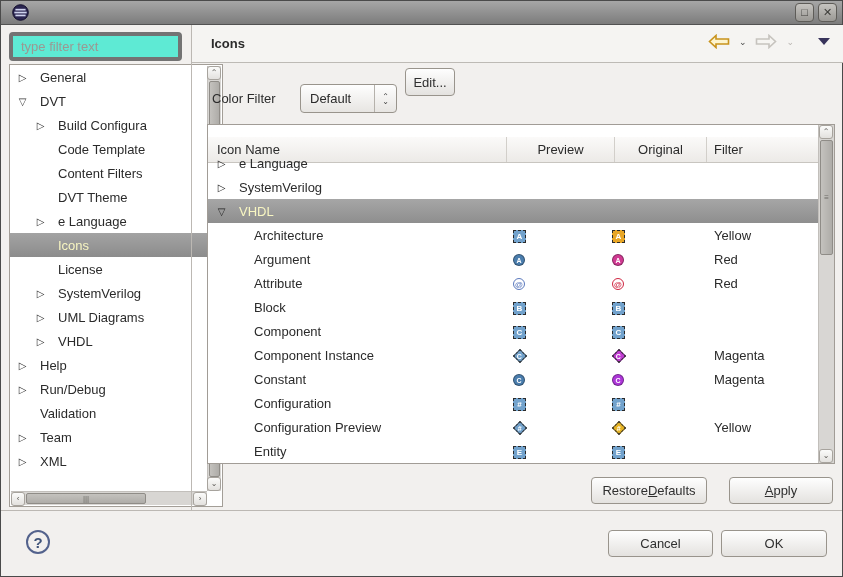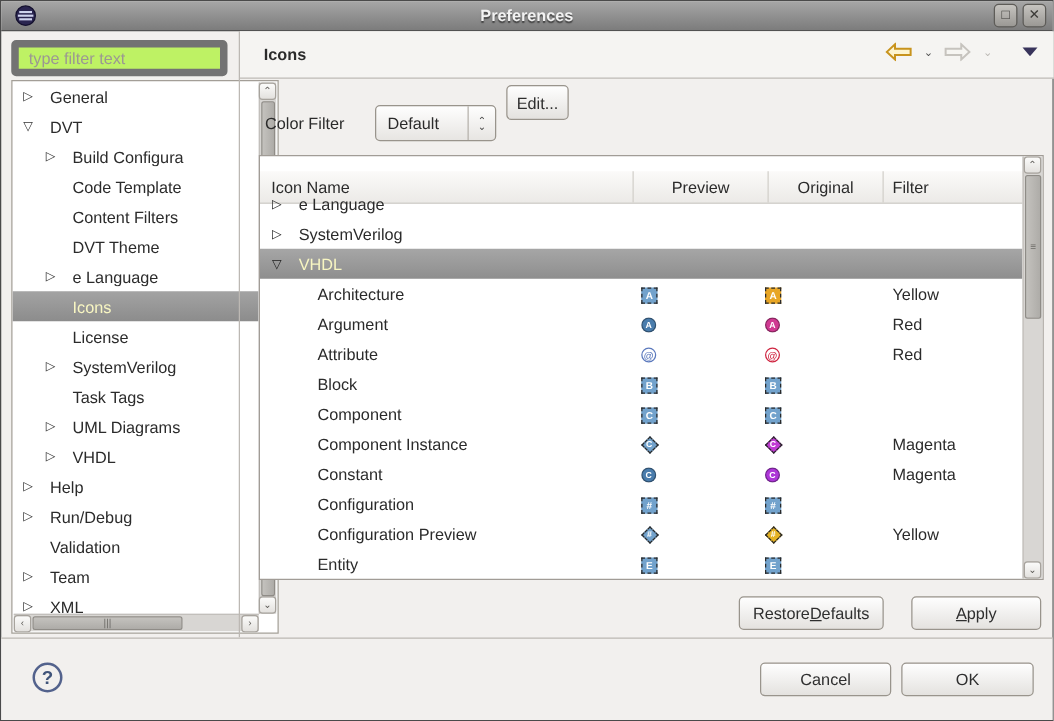--- a/index.html
+++ b/index.html
@@ -16,21 +16,21 @@
   .app-icon { margin-left:11px; width:17px; height:17px; z-index:2; }
   .winbtns { position:absolute; right:5px; top:2px; display:flex; gap:4px; z-index:2; }
   .winbtn { width:19px; height:19px; border:1px solid #5e5c58; border-radius:4px;
     background:linear-gradient(#c6c4c0,#9a9894); color:#3c3b38; font-size:11px;
     display:flex; align-items:center; justify-content:center; line-height:1; }
 
   
   .left { position:absolute; left:0; top:24px; width:190px; height:485px; }
   .vsep { position:absolute; left:190px; top:24px; width:1px; height:485px; background:#bcb8b3; }
   .filter-box { position:absolute; left:8px; top:7px; width:173px; height:29px;
-    background:#bef264; border:6px solid #737373; border-radius:4px;
+    background:#5eead4; border:4px solid #737373; border-radius:4px;
     display:flex; align-items:center; }
   .filter-box input { border:none; outline:none; background:transparent; flex:1;
     font:13px "Liberation Sans",sans-serif; padding:0 4px 0 8px; color:#2b2b2b; }
   .filter-box input::placeholder { color:#9b9892; }
   .broom { width:18px; height:18px; margin-right:5px; flex:0 0 auto; }
 
   .treebox { position:absolute; left:8px; top:39px; width:214px; height:443px;
     background:#fff; border:1px solid #a39e97; overflow:hidden; }
   .tree-rows { position:absolute; left:0; top:0; right:15px; bottom:15px; overflow:hidden; }
   .trow { height:24px; display:flex; align-items:center; white-space:nowrap; cursor:default; }
@@ -114,21 +114,20 @@
     color:#3f5379; font-size:15px; font-weight:bold; display:flex; align-items:center; justify-content:center; background:transparent; }
   .cancel-btn { position:absolute; left:607px; top:19px; width:105px; height:27px; }
   .ok-btn     { position:absolute; left:720px; top:19px; width:106px; height:27px; }
 </style>
 </head>
 <body>
 
 <div class="window">
 
   <div class="titlebar">
-    <div class="title">Preferences</div>
     <svg class="app-icon" viewBox="0 0 17 17">
       <circle cx="8.5" cy="8.5" r="7.8" fill="#2a2550" stroke="#14102e"></circle>
       <rect x="3.4" y="4.8" width="10.2" height="1.7" fill="#cfd3ee"></rect>
       <rect x="2.3" y="7.7" width="12.4" height="1.7" fill="#cfd3ee"></rect>
       <rect x="3.4" y="10.6" width="10.2" height="1.7" fill="#cfd3ee"></rect>
     </svg>
     <div class="winbtns">
       <div class="winbtn">
           <span>□</span>
         </div>
@@ -183,24 +182,20 @@
   </div>
           <div class="trow lv1">
     <span class="expander"></span>
     <span class="tlabel">License</span>
   </div>
           <div class="trow lv1">
     <span class="expander ex-collapsed"></span>
     <span class="tlabel">SystemVerilog</span>
   </div>
           <div class="trow lv1">
-    <span class="expander"></span>
-    <span class="tlabel">Task Tags</span>
-  </div>
-          <div class="trow lv1">
     <span class="expander ex-collapsed"></span>
     <span class="tlabel">UML Diagrams</span>
   </div>
           <div class="trow lv1">
     <span class="expander ex-collapsed"></span>
     <span class="tlabel">VHDL</span>
   </div>
           <div class="trow lv0">
     <span class="expander ex-collapsed"></span>
     <span class="tlabel">Help</span>

